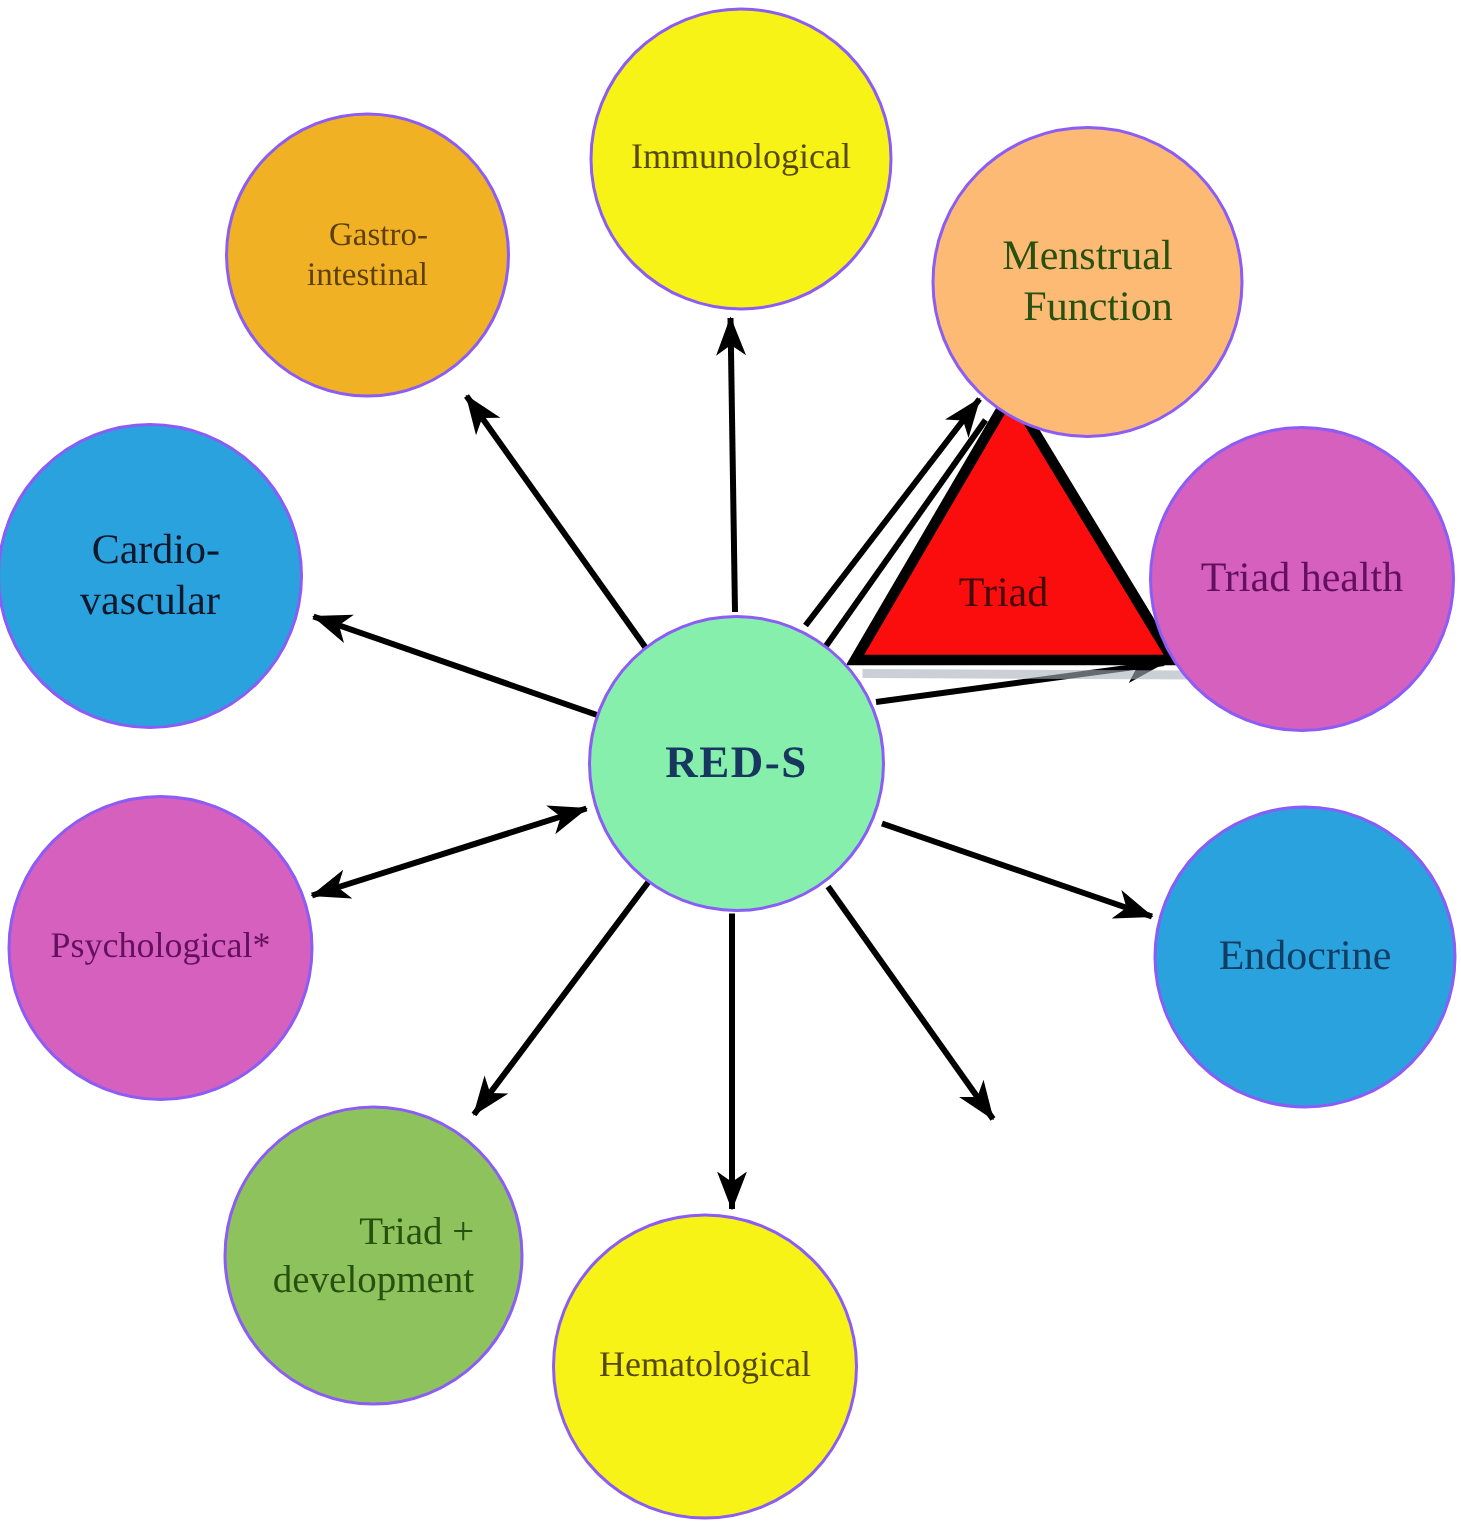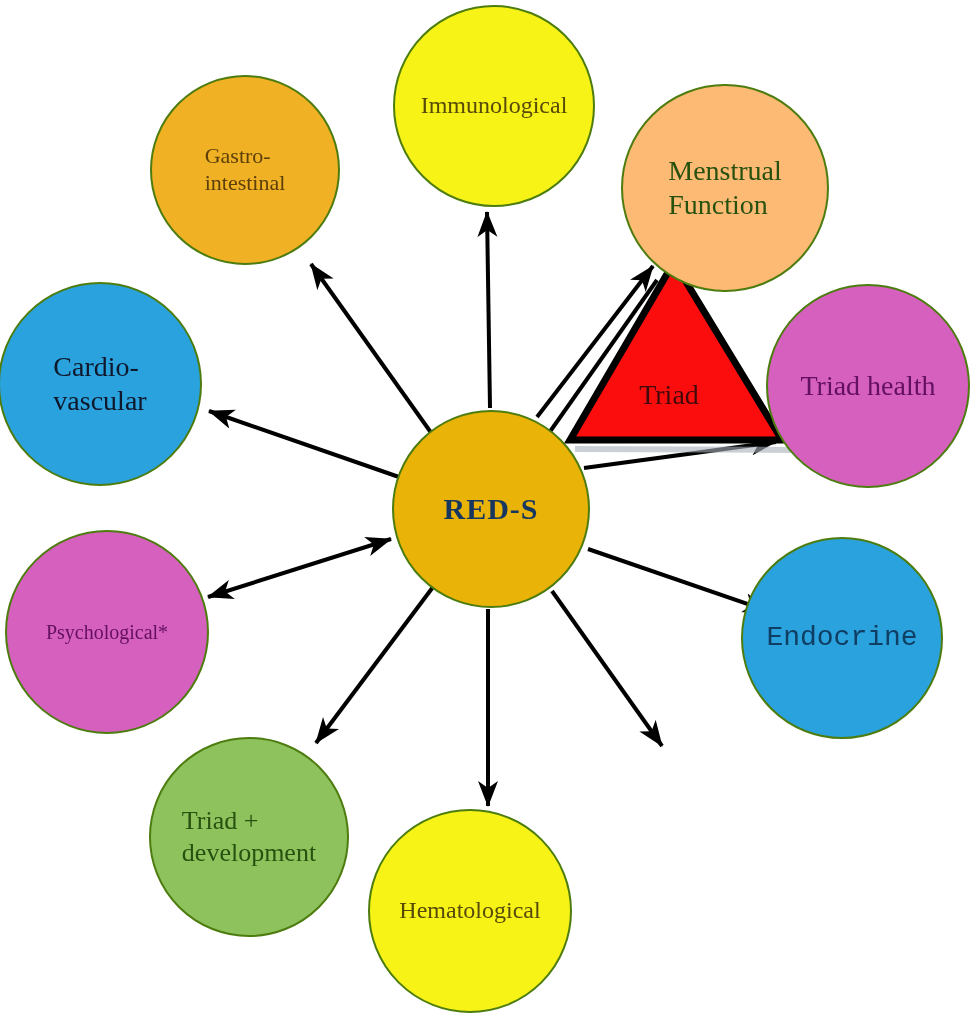--- a/index.html
+++ b/index.html
@@ -7,41 +7,41 @@
     position:relative;
     width:974px;height:1024px;
     background:#ffffff;
     overflow:hidden;
     font-family:"Liberation Serif", serif;
   }
   .arrows-layer{position:absolute;left:0;top:0;width:974px;height:1024px;}
   .node{
     position:absolute;
     border-radius:50%;
-    border:2px solid #4d7c0f;
+    border:2px solid #8b5cf6;
     display:flex;
     align-items:center;
     justify-content:center;
-    text-align:left;
+    text-align:right;
     box-sizing:border-box;
   }
   .node .label{
     white-space:pre-line;
     line-height:1.22;
     padding:0 10px;
   }
   
   #n-immunological{left:393px;top:5px;width:202px;height:202px;font-size:24px;}
   #n-menstrual{left:621px;top:84px;width:208px;height:208px;font-size:28px;}
   #n-bone{left:766px;top:284px;width:204px;height:204px;font-size:28px;}
-  #n-endocrine{left:741px;top:537px;width:202px;height:202px;font-size:28px;font-family:Liberation Mono, monospace;}
+  #n-endocrine{left:769px;top:537px;width:202px;height:202px;font-size:28px;}
   #n-metabolic{left:623px;top:739px;width:198px;height:198px;font-size:28px;}
   #n-hematological{left:368px;top:809px;width:204px;height:204px;font-size:24px;}
   #n-growth{left:149px;top:737px;width:200px;height:200px;font-size:26px;}
-  #n-psychological{left:5px;top:530px;width:204px;height:204px;font-size:20px;}
+  #n-psychological{left:5px;top:530px;width:204px;height:204px;font-size:24px;}
   #n-cardio{left:-2px;top:282px;width:204px;height:204px;font-size:28px;}
   #n-gastro{left:150px;top:75px;width:190px;height:190px;font-size:22px;}
   #n-center{left:392px;top:410px;width:198px;height:198px;font-size:30px;font-weight:bold;letter-spacing:1px;}
   .triad-text{
     font-family:"Liberation Serif", serif;
     font-size:28px;
     text-anchor:middle;
   }
 </style>
 </head>
@@ -107,17 +107,17 @@
   <div class="node" id="n-cardio" style="background: rgb(42, 162, 222);">
     <span class="label" style="color: #0f172a;">Cardio-
 vascular</span>
   </div>
 
   <div class="node" id="n-gastro" style="background: rgb(240, 177, 37);">
     <span class="label" style="color: rgb(92, 63, 9);">Gastro-
 intestinal</span>
   </div>
 
-  <div class="node" id="n-center" style="background: #eab308;">
+  <div class="node" id="n-center" style="background: #86efac;">
     <span class="label" style="color: rgb(23, 55, 94);">RED-S</span>
   </div>
 
 </div>
 
 </body></html>

